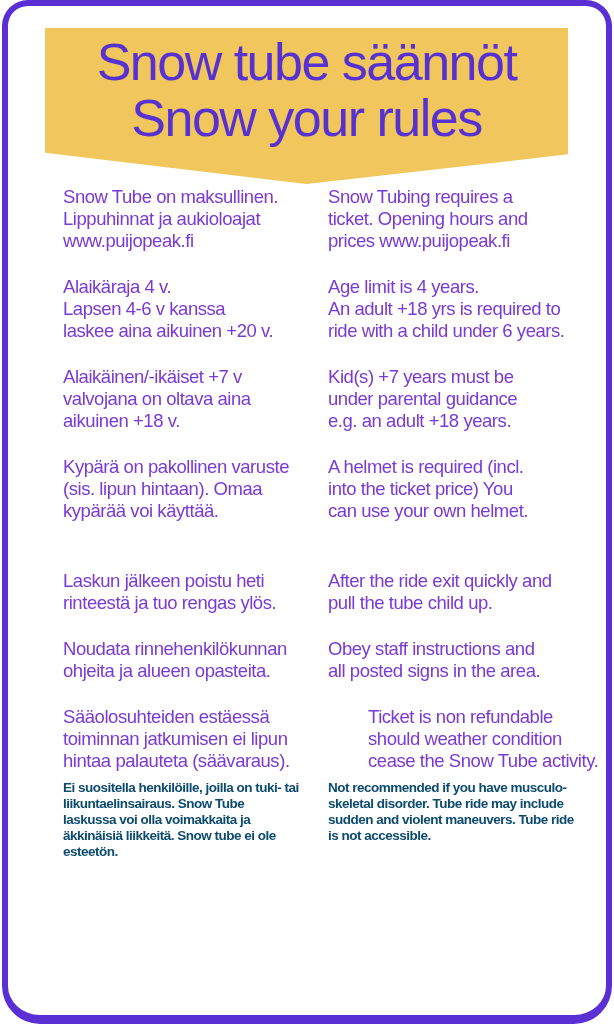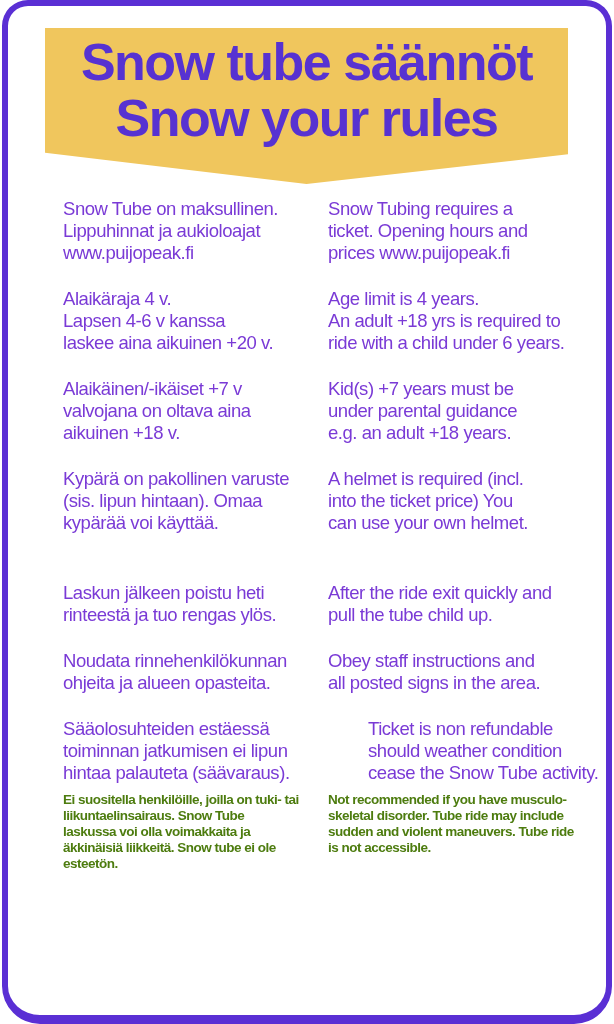--- a/index.html
+++ b/index.html
@@ -32,58 +32,57 @@
     height: 156px;
     background: #f0c65d;
     clip-path: polygon(0 0, 100% 0, 100% 81%, 50% 100%, 0 80%);
     text-align: center;
     padding-top: 6px;
     box-sizing: border-box;
   }
   .banner .title-line {
     display: block;
     color: #5732d1;
-    font-weight: bold;
+    font-weight: normal;
     font-size: 52px;
     line-height: 56px;
     letter-spacing: -1.5px;
   }
   
   .rules {
     position: absolute;
     top: 186px;
     left: 63px;
     right: 8px;
   }
   .rule-row {
     display: grid;
     grid-template-columns: 265px 1fr;
     margin-bottom: 24px;
-    margin-top: 12px;
   }
   .rule-row p {
     margin: 0;
     white-space: pre-line;
     color: #7a3ad6;
     font-size: 18.5px;
     line-height: 22px;
     letter-spacing: -0.45px;
   }
   .rule-row.last {
     margin-bottom: 8px;
     gap: 40px;
   }
   .disclaimer-row {
     display: grid;
     grid-template-columns: 265px 1fr;
   }
   .disclaimer-row p {
     margin: 0;
     white-space: pre-line;
-    color: #4d7c0f;
+    color: #0c4a6e;
     font-size: 13.5px;
     line-height: 16px;
     letter-spacing: -0.5px;
     font-weight: bold;
   }
 </style>
 </head>
 <body>
 
 <div class="frame"></div>

